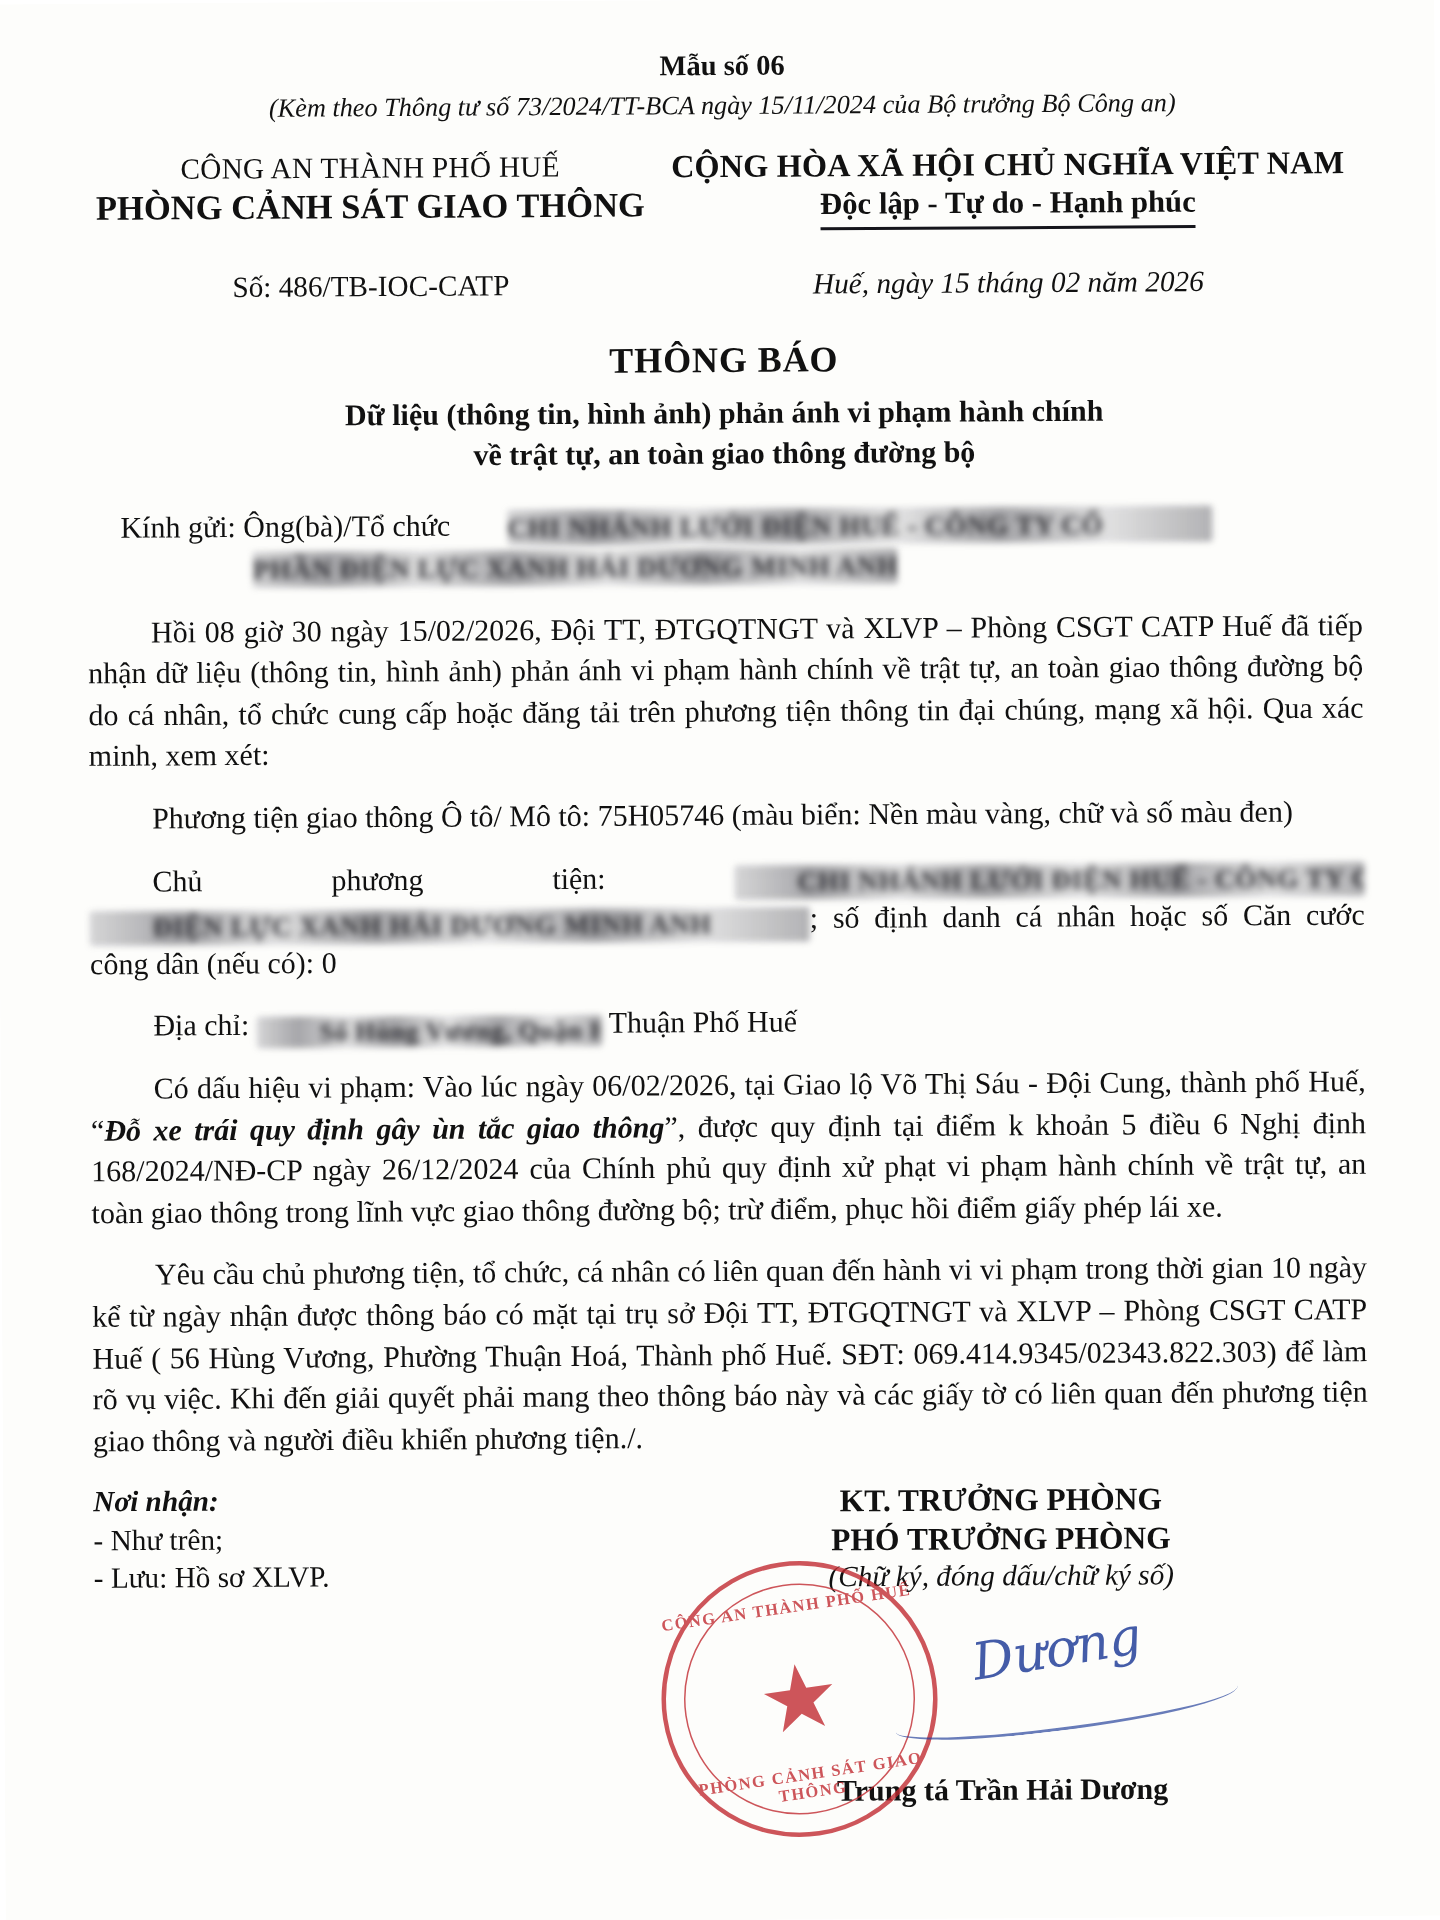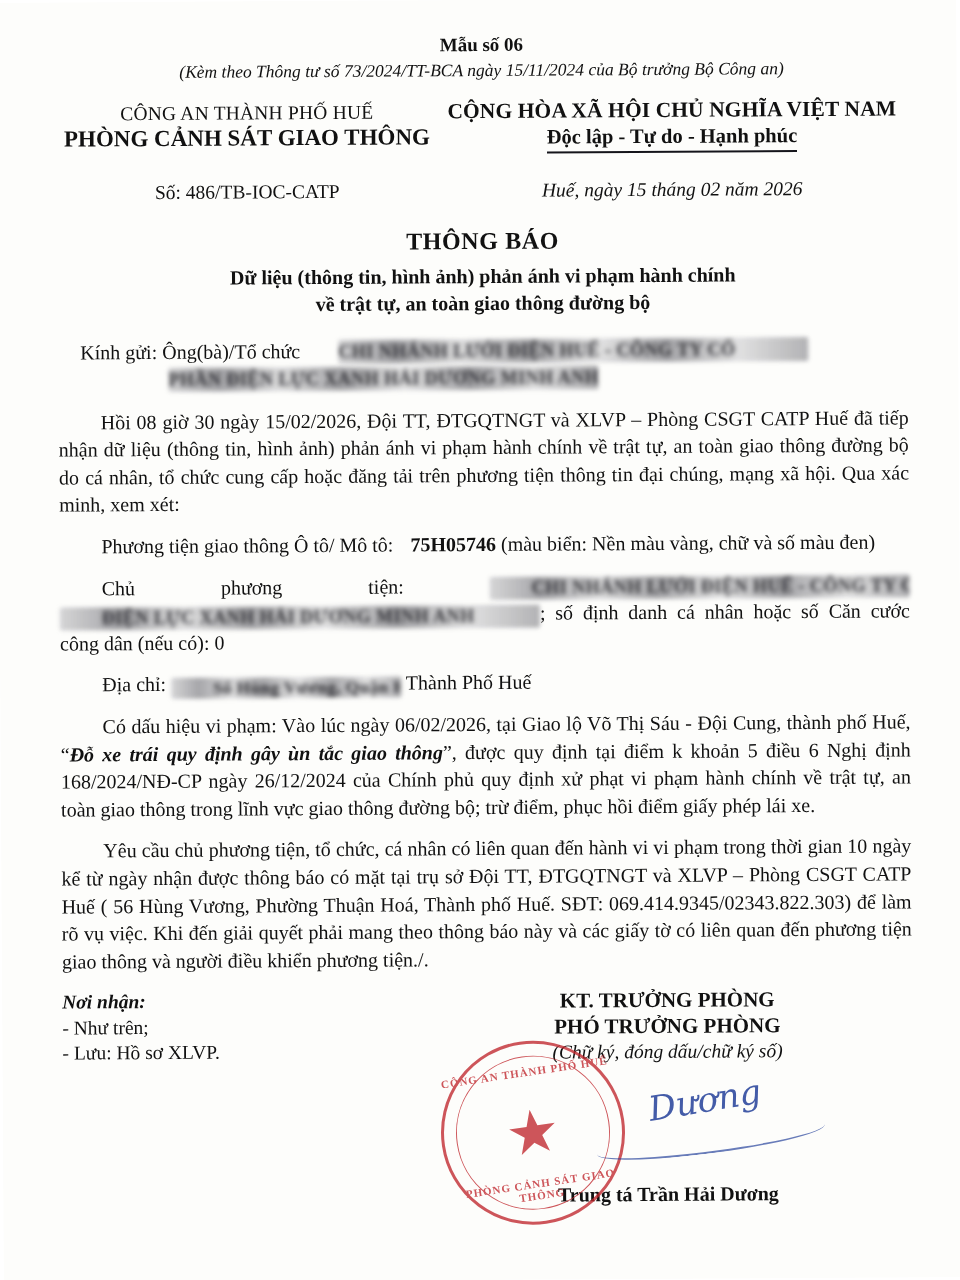--- a/index.html
+++ b/index.html
@@ -123,22 +123,21 @@
     min-height: 54px;
   }
   p.body {
     font-size: 20px;
     line-height: 1.38;
     margin: 14px 0 0 0;
     text-align: justify;
     text-indent: 42px;
   }
   b.inline {
-    font-weight: bold;
-    margin-left: 12px;
+    font-weight: normal;
   }
   i.bold {
     font-weight: bold;
     font-style: italic;
   }
 
   
   .redact {
     display: inline-block;
     position: relative;
@@ -328,21 +327,21 @@
       <span class="redact r1">CHI NHÁNH LƯỚI ĐIỆN HUẾ - CÔNG TY CỔ</span>
       <span class="redact r2">PHẦN ĐIỆN LỰC XANH HẢI DƯƠNG MINH ANH</span>
     </div>
 
     <p class="body">Hồi 08 giờ 30 ngày 15/02/2026, Đội TT, ĐTGQTNGT và XLVP – Phòng CSGT CATP Huế  đã tiếp nhận dữ liệu (thông tin, hình ảnh) phản ánh vi phạm hành chính về trật tự, an toàn giao thông đường bộ do cá nhân, tổ chức cung cấp hoặc đăng tải trên phương tiện thông tin đại chúng, mạng xã hội. Qua xác minh, xem xét:</p>
 
     <p class="body"><span>Phương tiện giao thông Ô tô/ Mô tô: </span><b class="inline">75H05746</b><span> (màu biển: Nền màu vàng, chữ và số màu đen)</span></p>
 
     <p class="body"><span>Chủ phương tiện: </span><span class="redact r3">CHI NHÁNH LƯỚI ĐIỆN HUẾ - CÔNG TY CỔ PHẦN</span><span class="redact r4">ĐIỆN LỰC XANH HẢI DƯƠNG MINH ANH</span><span>; số định danh cá nhân hoặc số Căn cước công dân (nếu có): 0</span></p>
 
-    <p class="body"><span>Địa chỉ: </span><span class="redact r5">Số Hùng Vương, Quận Huế</span><span> Thành Phố Huế</span></p>
+    <p class="body"><span>Địa chỉ: </span><span class="redact r5">Số Hùng Vương, Quận Huế</span><span> Thuận Phố Huế</span></p>
 
     <p class="body"><span>Có dấu hiệu vi phạm: Vào lúc  ngày 06/02/2026, tại Giao lộ Võ Thị Sáu - Đội Cung, thành phố Huế, “</span><i class="bold">Đỗ xe trái quy định gây ùn tắc giao thông</i><span>”, được quy định tại điểm k khoản 5 điều 6 Nghị định 168/2024/NĐ-CP ngày 26/12/2024 của Chính phủ quy định xử phạt vi phạm hành chính về trật tự, an toàn giao thông trong lĩnh vực giao thông đường bộ; trừ điểm, phục hồi điểm giấy phép lái xe.</span></p>
 
     <p class="body">Yêu cầu chủ phương tiện, tổ chức, cá nhân có liên quan đến hành vi vi phạm trong thời gian 10 ngày kể từ ngày nhận được thông báo có mặt tại trụ sở Đội TT, ĐTGQTNGT và XLVP – Phòng CSGT CATP Huế ( 56 Hùng Vương, Phường Thuận Hoá, Thành phố Huế. SĐT: 069.414.9345/02343.822.303) để làm rõ vụ việc. Khi đến giải quyết phải mang theo thông báo này và các giấy tờ có liên quan đến phương tiện giao thông và người điều khiển phương tiện./.</p>
 
     <div class="footer">
       <div class="recv">
         <div class="lbl">Nơi nhận:</div>
         <ul>
           <li>- Như trên;</li>

